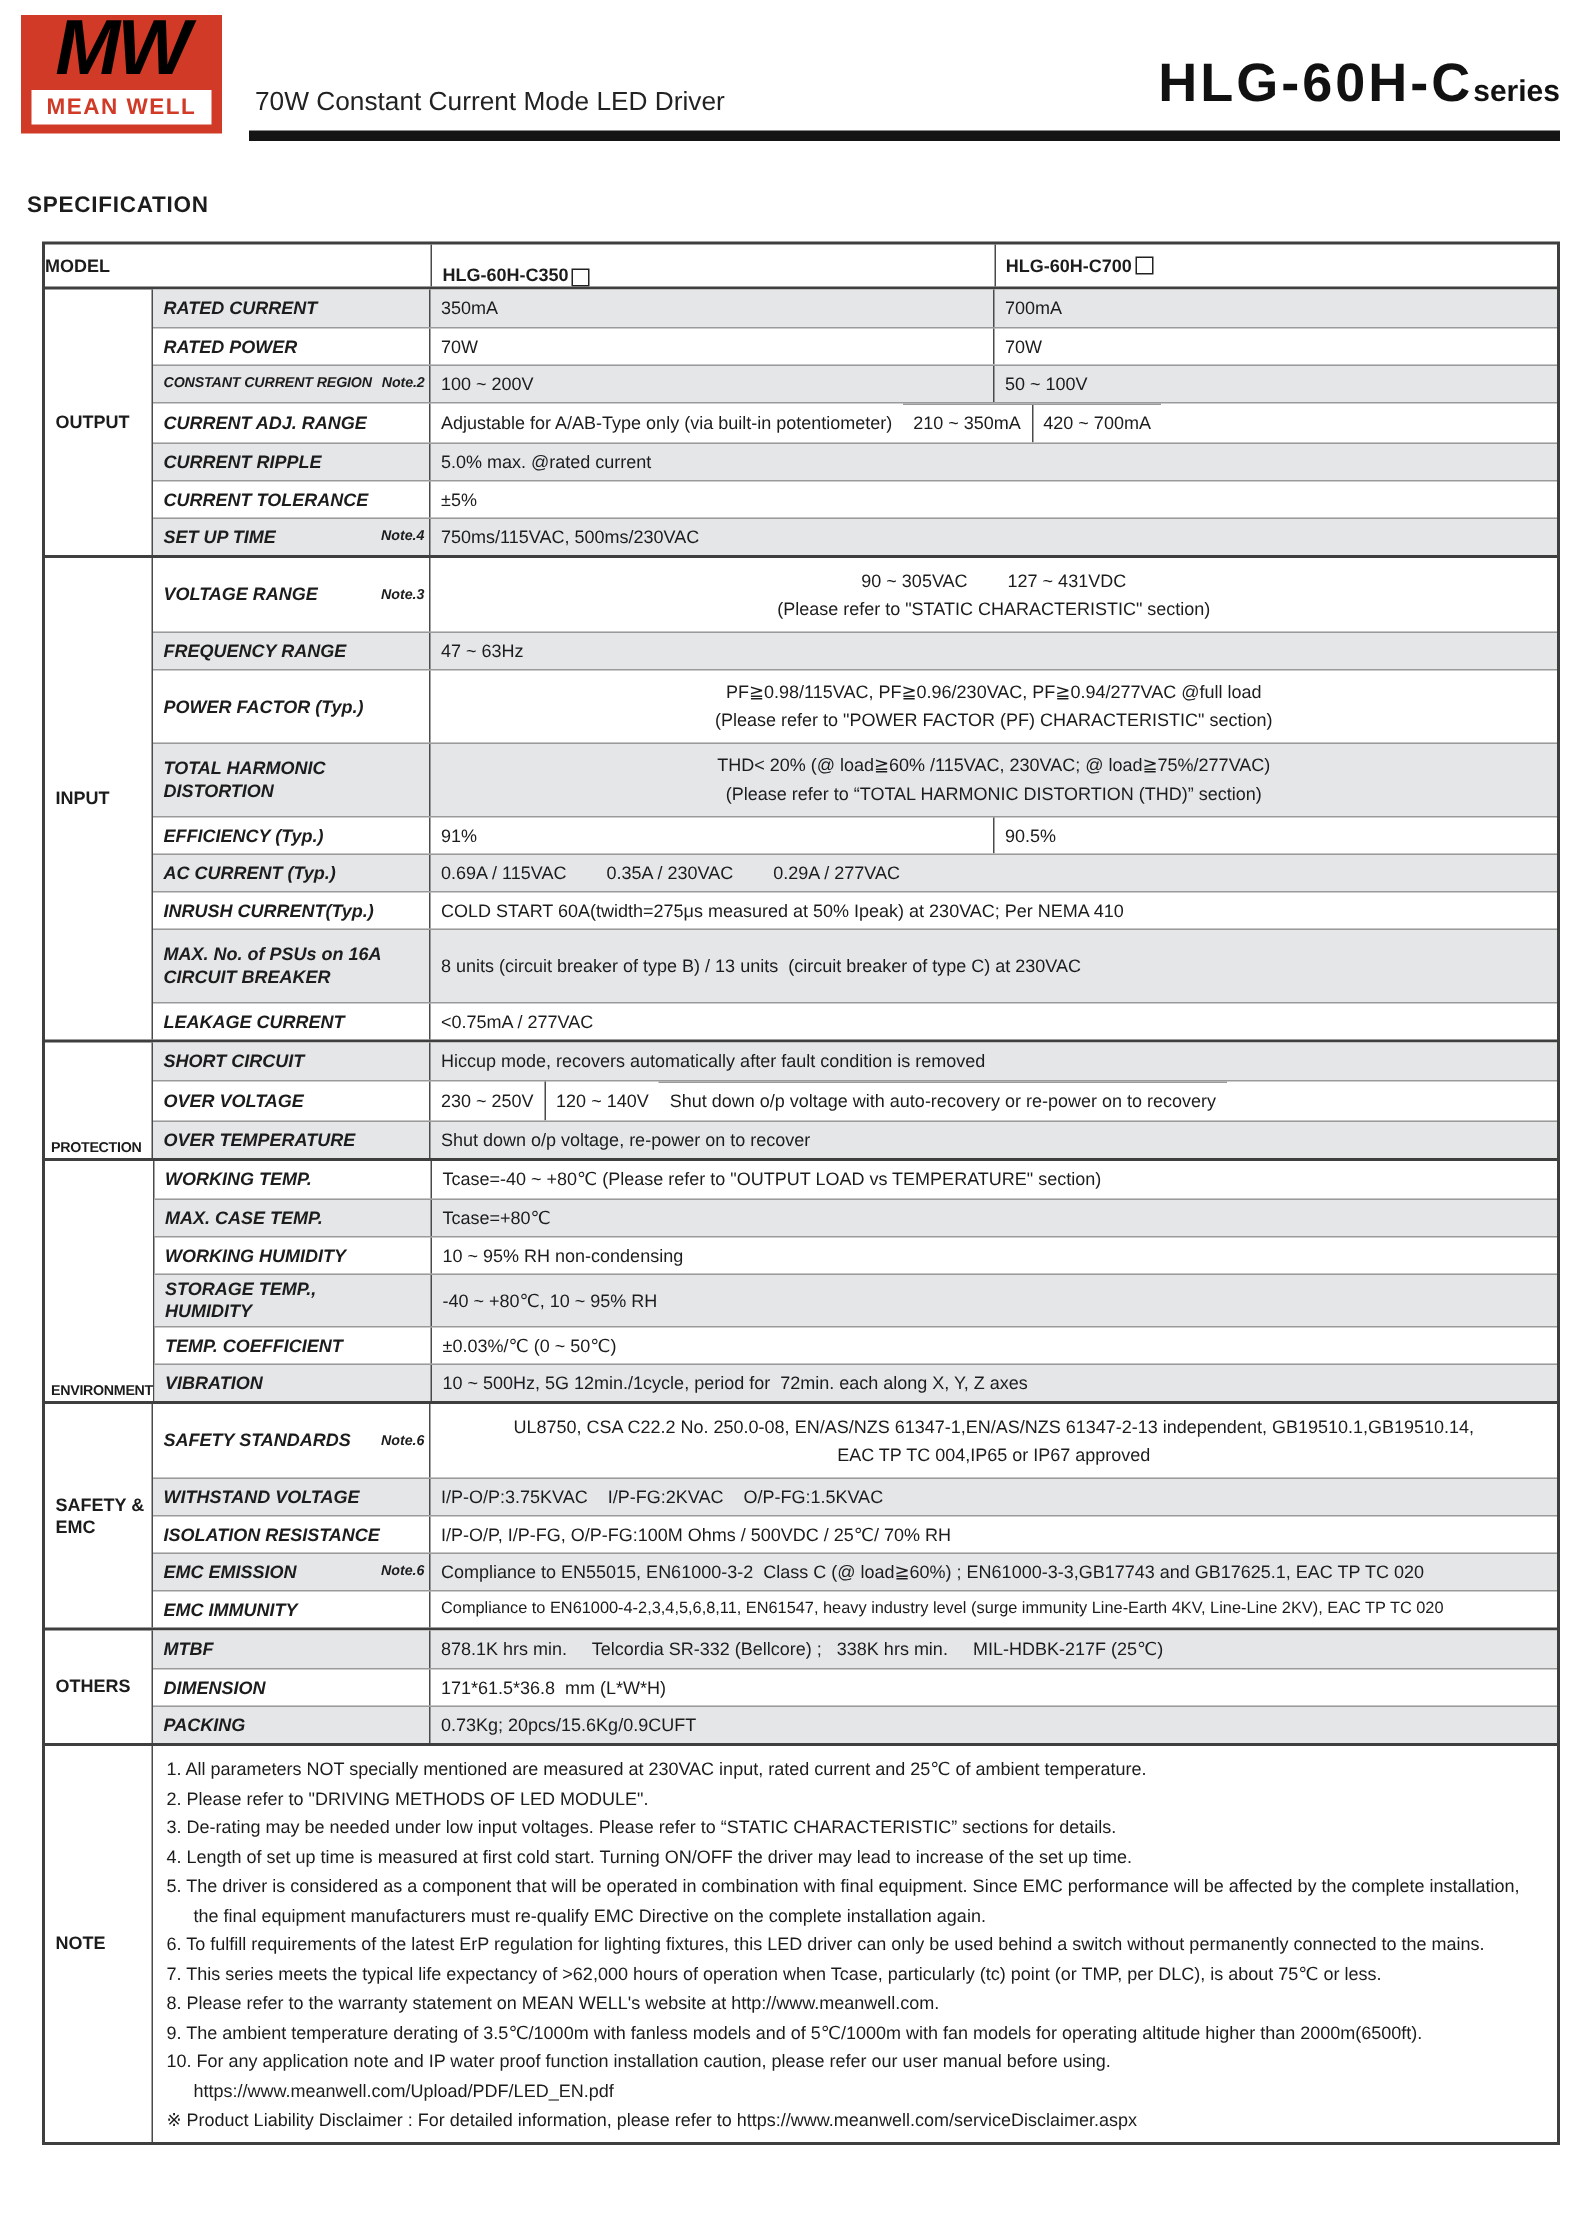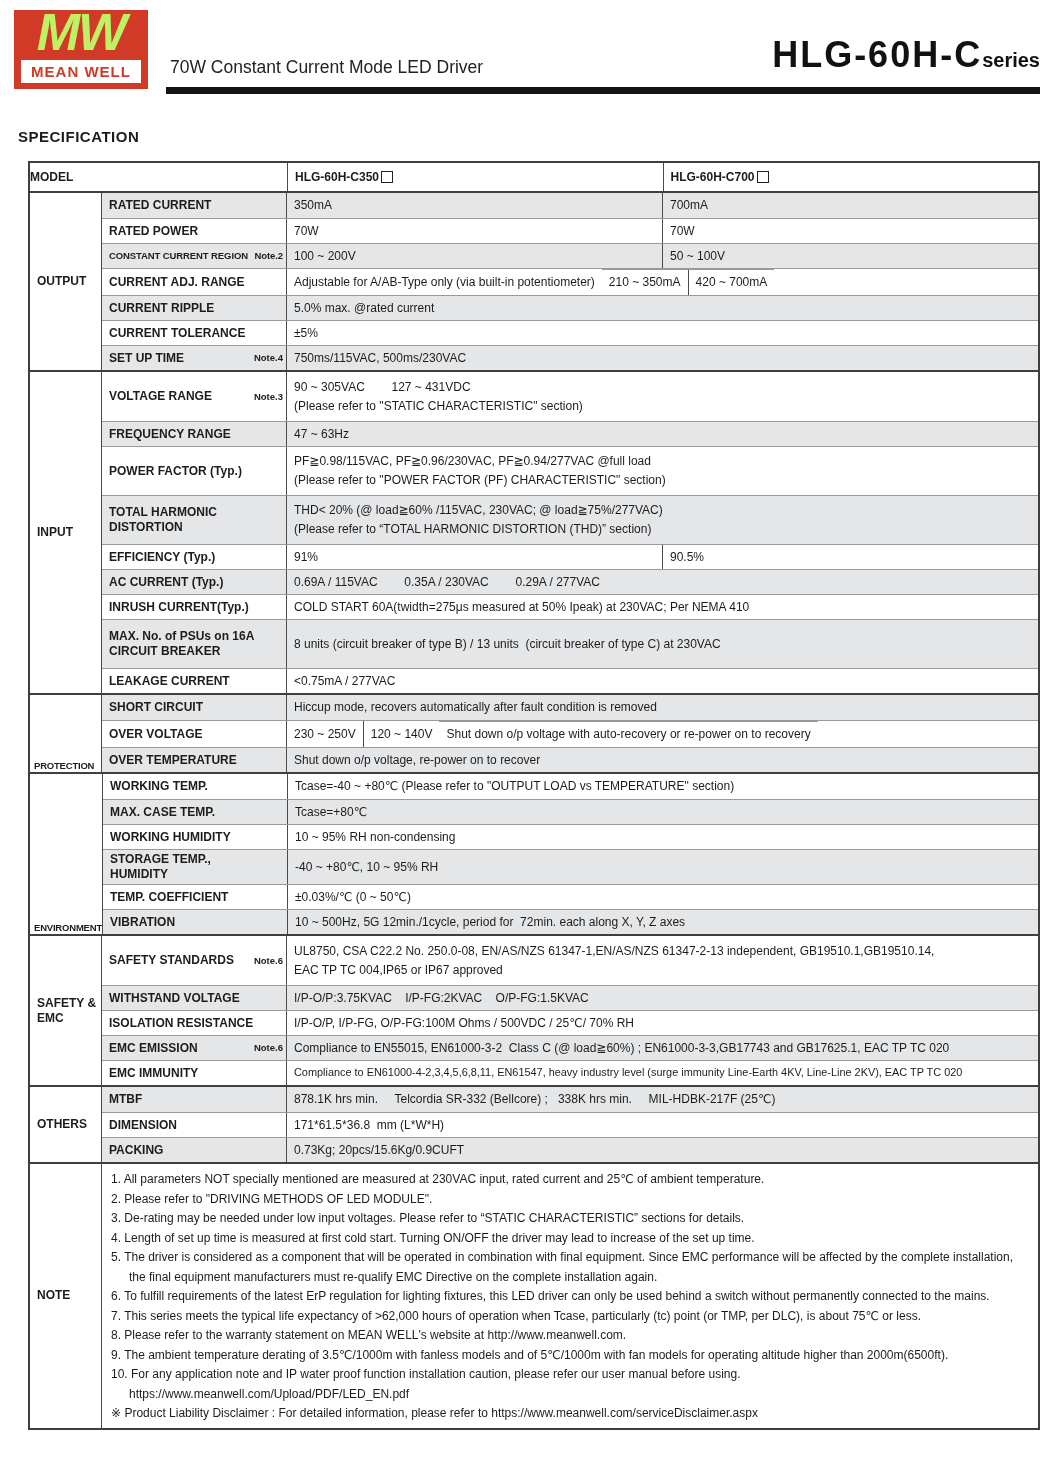--- a/index.html
+++ b/index.html
@@ -5,60 +5,60 @@
   :root{
     --brand:#D03A26; --shade:#E5E6E8; --bdark:#3F3F3F; --bmid:#4A4A4A; --blight:#9A9A9A; --txt:#1C1C1C;
   }
   *{box-sizing:border-box; margin:0; padding:0;}
   body{background:#fff; font-family:"Liberation Sans","DejaVu Sans",sans-serif; color:var(--txt);}
   .page{position:relative; width:1059px; height:1482px; background:#fff; overflow:hidden;}
 
   
   .logo{position:absolute; left:14px; top:10px; width:134px; height:79px; background:var(--brand);}
   .logo .mw{position:absolute; top:-8px; left:0; right:0; text-align:center; font-style:italic; font-weight:bold;
-            font-size:52px; color:#bef264; letter-spacing:-2px;}
+            font-size:52px; color:#000000; letter-spacing:-2px;}
   .logo .strip{position:absolute; left:7px; right:7px; bottom:6px; height:23px; background:#fff;
                display:flex; align-items:center; justify-content:center;}
   .logo .strip span{color:var(--brand); font-weight:bold; font-size:15px; letter-spacing:1px; white-space:nowrap;}
   .subtitle{position:absolute; left:170px; top:57px; font-size:17.5px; color:#222;}
   .series{position:absolute; right:19px; top:34px; display:flex; align-items:baseline;}
   .series .big{font-size:36px; font-weight:bold; letter-spacing:2px; color:#111;}
   .series .small{font-size:20px; font-weight:bold; color:#111;}
   .hrule{position:absolute; left:166px; top:87px; width:874px; height:7px; background:#141414;}
   .spec-title{position:absolute; left:18px; top:128px; font-size:15px; font-weight:bold; letter-spacing:0.5px;}
 
   
   .spec-table{position:absolute; left:28px; top:161px; width:1012px; border:2px solid var(--bdark);
               font-size:12px; line-height:1.25;}
   .model-row{display:flex; min-height:28px;}
   .model-label{flex:0 0 258px; border-right:1px solid var(--bmid); display:flex; align-items:center;
                padding-left:0; font-weight:bold;}
   .model-vals{flex:1; display:flex;}
   .model-cell{flex:1; display:flex; align-items:center; padding-left:7px; font-weight:bold;}
-  .model-cell.first{border-right:1px solid var(--bmid);}
+  .model-cell.first{border-right:1px solid var(--bmid);align-items:flex-end;}
   .chk{display:inline-block; width:12px; height:12px; border:1px solid #222; background:#fff;
        margin-left:2px; vertical-align:-2px;}
 
   .section{display:flex; border-top:2px solid var(--bdark);}
   .sec-name{flex:0 0 72px; border-right:1px solid var(--bmid); display:flex; align-items:center;
             padding-left:7px; font-weight:bold; font-size:12px; white-space:pre-line;}
   .sec-name.small{font-size:9.5px; padding-left:4px; letter-spacing:-0.2px;align-items:flex-end;}
   .rows{flex:1; display:flex; flex-direction:column;}
   .row{display:flex; min-height:25px;}
   .row.tall{min-height:49px;}
   .row + .row{border-top:1px solid var(--blight);}
   .row.shaded{background:var(--shade);}
   .lbl{flex:0 0 185px; border-right:1px solid var(--bmid); position:relative; display:flex; align-items:center;
-       padding:2px 26px 2px 7px; font-weight:bold; line-height:1.25;}
+       padding:2px 26px 2px 7px; font-weight:bold; line-height:1.25;font-style:italic;}
   .lbl.small-label{font-size:9.5px; letter-spacing:-0.1px;}
   .note-tag{position:absolute; right:3px; top:50%; transform:translateY(-50%); font-size:9.5px; font-weight:bold;}
   .val{flex:1; display:flex; flex-direction:column; justify-content:center; min-width:0;}
   .v-full{padding:2px 7px; white-space:pre-wrap;}
   .v-full.tight{font-size:10.9px;}
-  .v-full2{padding:2px 7px; white-space:pre-wrap;}
+  .v-full2{padding:2px 7px; white-space:pre-wrap;text-align:center;}
   .v-full2 .line{padding:2px 0;}
   .v-split{display:flex; flex:1; align-self:stretch;}
   .v-split .cell{flex:1; display:flex; align-items:center; padding:2px 7px; white-space:pre-wrap;}
   .v-split .cell.left{border-right:1px solid var(--bmid);}
   .v-stack{display:flex; flex-direction:row; flex:1;}
   .v-stack .sub{min-height:26px; display:flex; flex-direction:column; justify-content:center;}
   .v-stack .sub + .sub{border-top:1px solid var(--blight);}
 
   
   .note-body{flex:1; padding:6px 8px 4px 9px; font-size:12px;}

